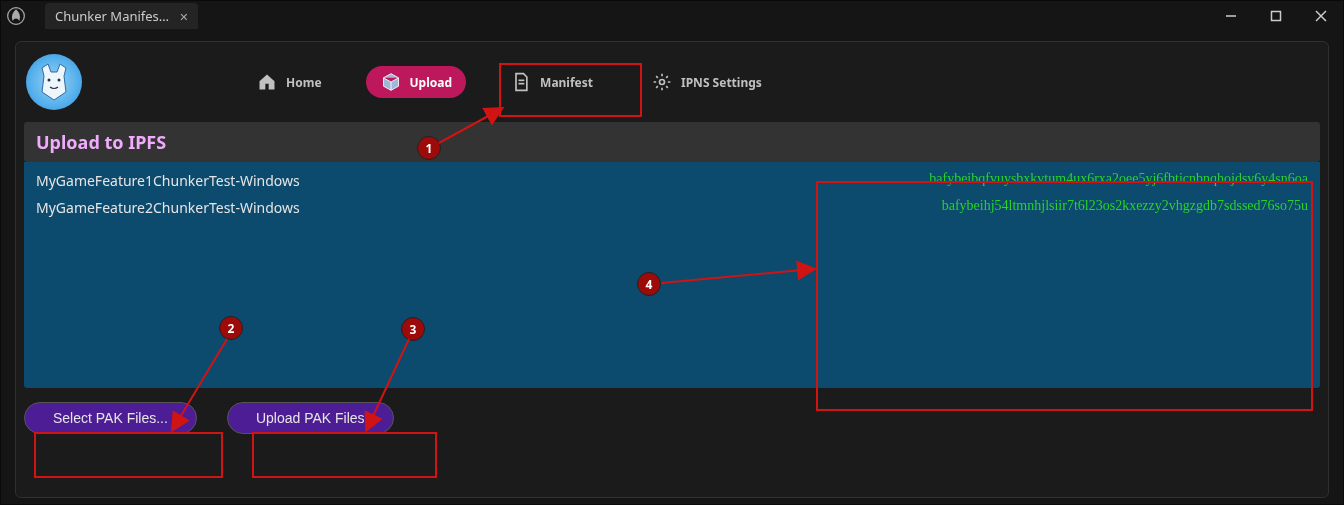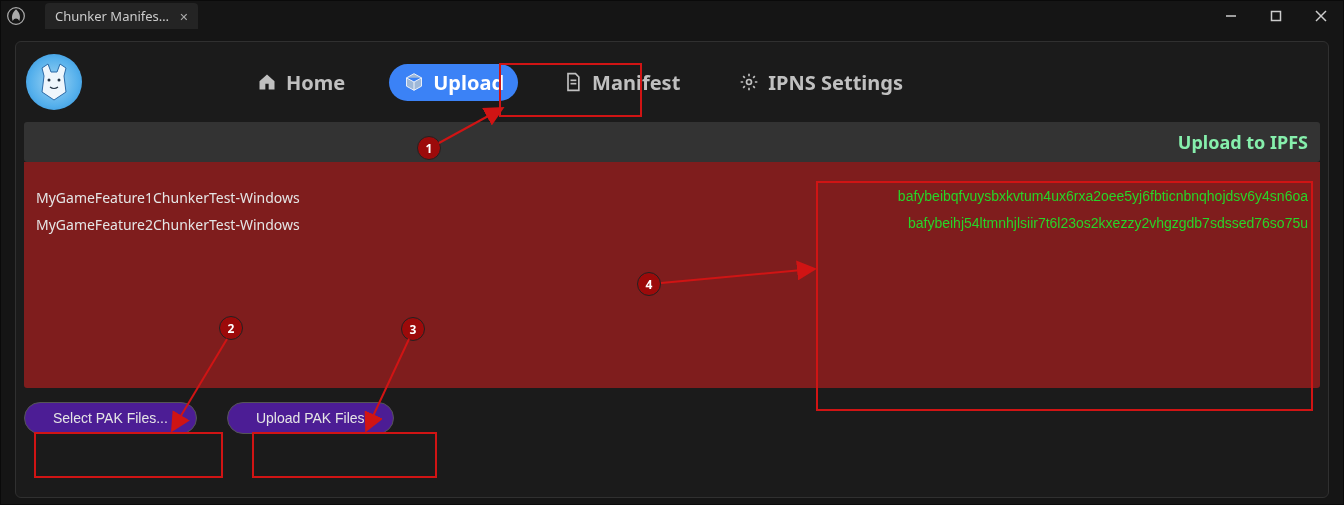--- a/index.html
+++ b/index.html
@@ -95,62 +95,61 @@
   .nav-items {
     display: flex;
     align-items: center;
     gap: 30px;
     margin-left: 140px;
   }
   .nav-item {
     display: flex;
     align-items: center;
     gap: 8px;
-    font-size: 20px;
+    font-size: 12px;
     font-weight: 700;
     color: #c0c0c0;
     padding: 5px 14px;
     border-radius: 20px;
     cursor: pointer;
   }
   .nav-item.active {
-    background: #3b82f6;
+    background: #be185d;
     color: #ffffff;
   }
   .nav-item .nic { width: 22px; height: 22px; display: flex; align-items:center; justify-content:center; }
   .nav-item .nic svg { width: 20px; height: 20px; fill: currentColor; }
 
   .panel {
     margin: 0 8px;
   }
   .panel-header {
     background: #333333;
     padding: 8px 12px;
     font-size: 18px;
     font-weight: 700;
-    color: #86efac;
+    color: #f0abfc;
     border-radius: 3px;
-    text-align: right;
   }
   .panel-body {
-    background: #7f1d1d;
+    background: #0c4a6e;
     border-radius: 0 0 3px 3px;
     height: 226px;
     position: relative;
-    padding: 22px 12px;
+    padding: 5px 12px;
     box-sizing: border-box;
   }
   .row {
     display: flex;
     justify-content: space-between;
     font-size: 14px;
     padding: 4px 0;
   }
   .row .left { color: #e5e5e5; }
-  .row .right { color: #28d428; text-align: center; font-family: Liberation Sans, sans-serif; }
+  .row .right { color: #28d428; text-align: center; font-family: Liberation Serif, serif; }
 
   .buttons-row {
     display: flex;
     gap: 30px;
     padding: 14px 8px;
   }
   .pill-btn {
     background: #4c1d95;
     border: 1px solid #555;
     border-radius: 20px;

